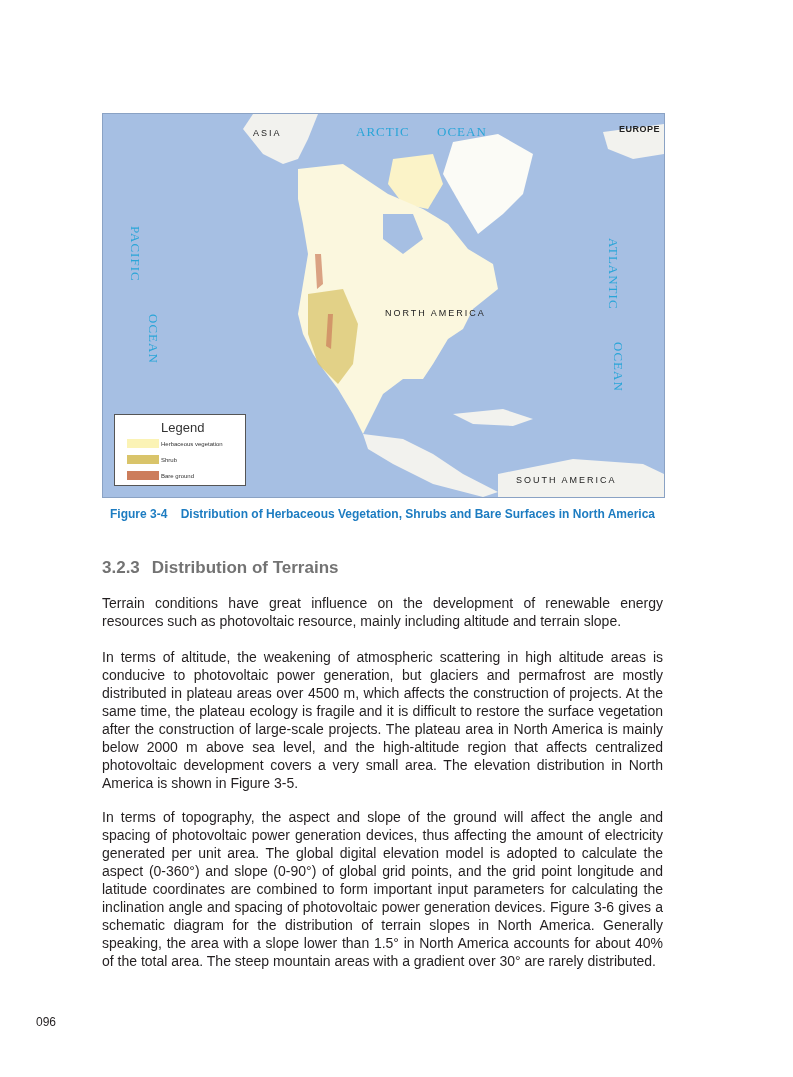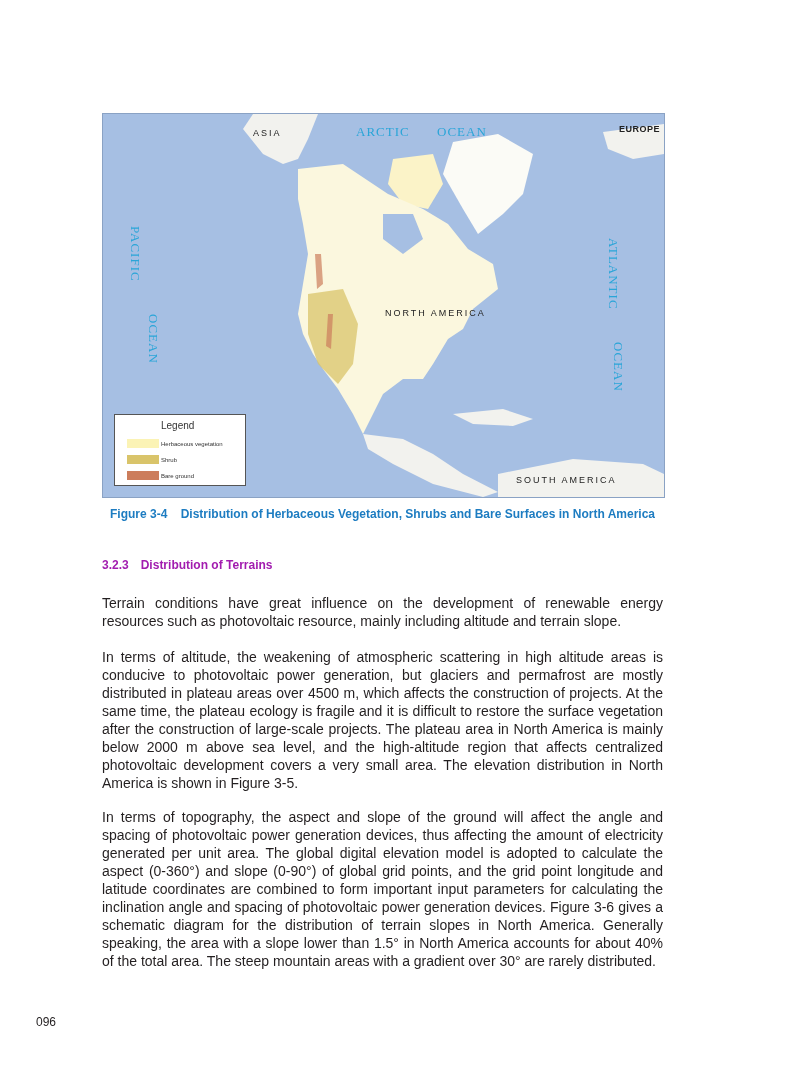--- a/index.html
+++ b/index.html
@@ -3,26 +3,26 @@
 <meta charset="utf-8">
 <style>
   html, body { margin: 0; padding: 0; background: #ffffff; }
   body { width: 793px; height: 1077px; position: relative; overflow: hidden; font-family: "Liberation Sans", sans-serif; color: #231f20; }
   .map { position: absolute; left: 102px; top: 113px; width: 561px; height: 383px; background: #a6bfe3; border: 1px solid #8aa2c4; overflow: hidden; }
   .map svg { position: absolute; left: 0; top: 0; }
   .lbl { position: absolute; font-family: "Liberation Sans", sans-serif; letter-spacing: 2px; font-size: 9px; color: #222; }
   .ocean { position: absolute; font-family: "Liberation Serif", serif; color: #2aa5d8; font-size: 13px; letter-spacing: 1px; }
   .vert { writing-mode: vertical-rl; }
   .legend { position: absolute; left: 11px; top: 300px; width: 130px; height: 70px; background: #fff; border: 1px solid #555; }
-  .legend .title { position: absolute; left: 46px; top: 5px; font-size: 10px; color: #333; }
+  .legend .title { position: absolute; left: 46px; top: 5px; font-size: 13px; color: #333; }
   .legend .row { position: absolute; left: 12px; height: 9px; display: flex; align-items: center; }
   .legend .sw { width: 32px; height: 9px; margin-right: 2px; }
   .legend .txt { font-size: 6px; color: #333; }
   .caption { position: absolute; left: 102px; top: 507px; width: 561px; text-align: center; font-size: 12px; font-weight: bold; color: #1d7cc1; }
-  .heading { position: absolute; left: 102px; top: 558px; font-size: 12px; font-weight: bold; color: #a21caf; }
+  .heading { position: absolute; left: 102px; top: 558px; font-size: 17px; font-weight: bold; color: #737373; }
   .heading .num { margin-right: 12px; }
   .para { position: absolute; left: 102px; width: 561px; font-size: 14px; line-height: 18px; text-align: justify; color: #231f20; margin: 0; }
   .pagenum { position: absolute; left: 36px; top: 1015px; font-size: 12px; color: #231f20; }
 </style>
 </head>
 <body>
 
 <div class="map">
   <svg width="561" height="383" viewBox="0 0 561 383">
 

